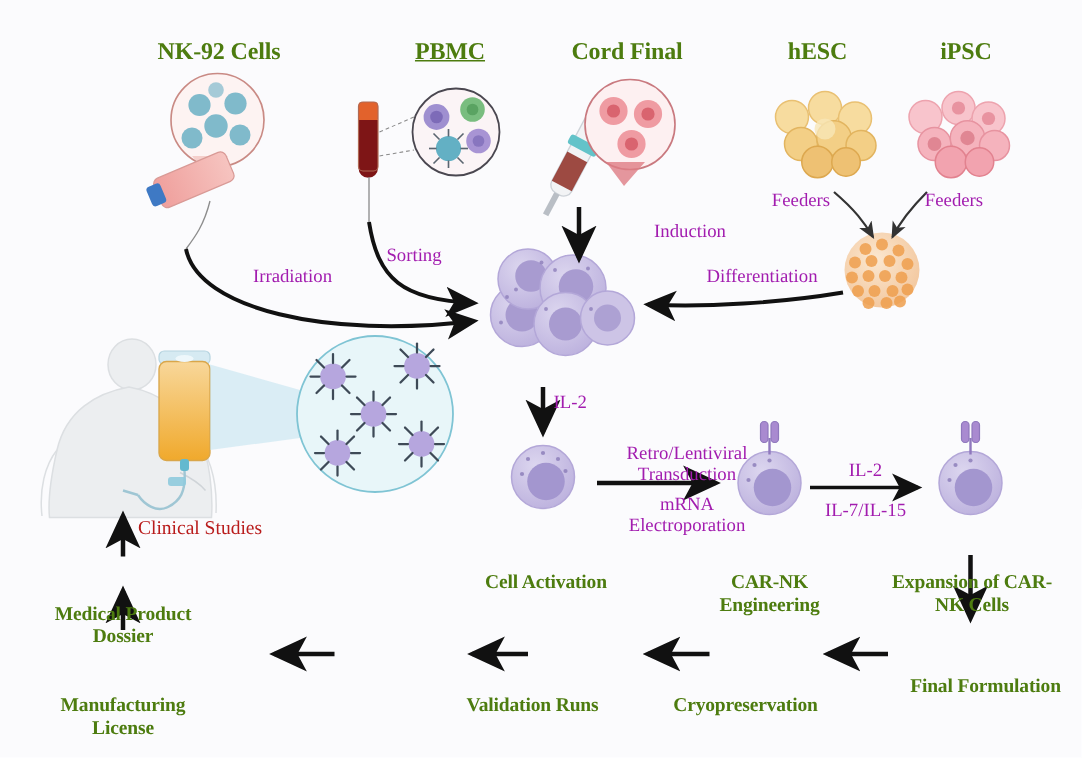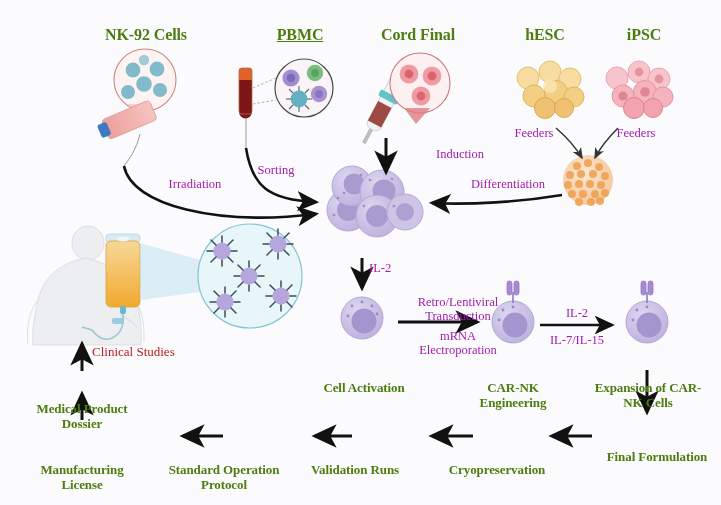--- a/index.html
+++ b/index.html
@@ -407,20 +407,18 @@
 
   <div class="lbl lbl-stage" style="left:300px; top:345px; width:128px;">Cell Activation</div>
   <div class="lbl lbl-stage" style="left:462px; top:345px; width:102px;">CAR-NK
 Engineering</div>
   <div class="lbl lbl-stage" style="left:594px; top:345px; width:108px;">Expansion of CAR-
 NK Cells</div>
 
   <div class="lbl lbl-stage" style="left:598px; top:414px; width:118px;">Final Formulation</div>
   <div class="lbl lbl-stage" style="left:303px; top:427px; width:104px;">Validation Runs</div>
   <div class="lbl lbl-stage" style="left:437px; top:427px; width:120px;">Cryopreservation</div>
-  <div class="lbl lbl-stage" style="left:158px; top:427px; width:132px;">Standard Operation
-Protocol</div>
   <div class="lbl lbl-stage" style="left:14px; top:427px; width:136px;">Manufacturing
 License</div>
   <div class="lbl lbl-stage" style="left:14px; top:366px; width:136px;">Medical Product
 Dossier</div>
 
 </div>
 
 </body></html>

